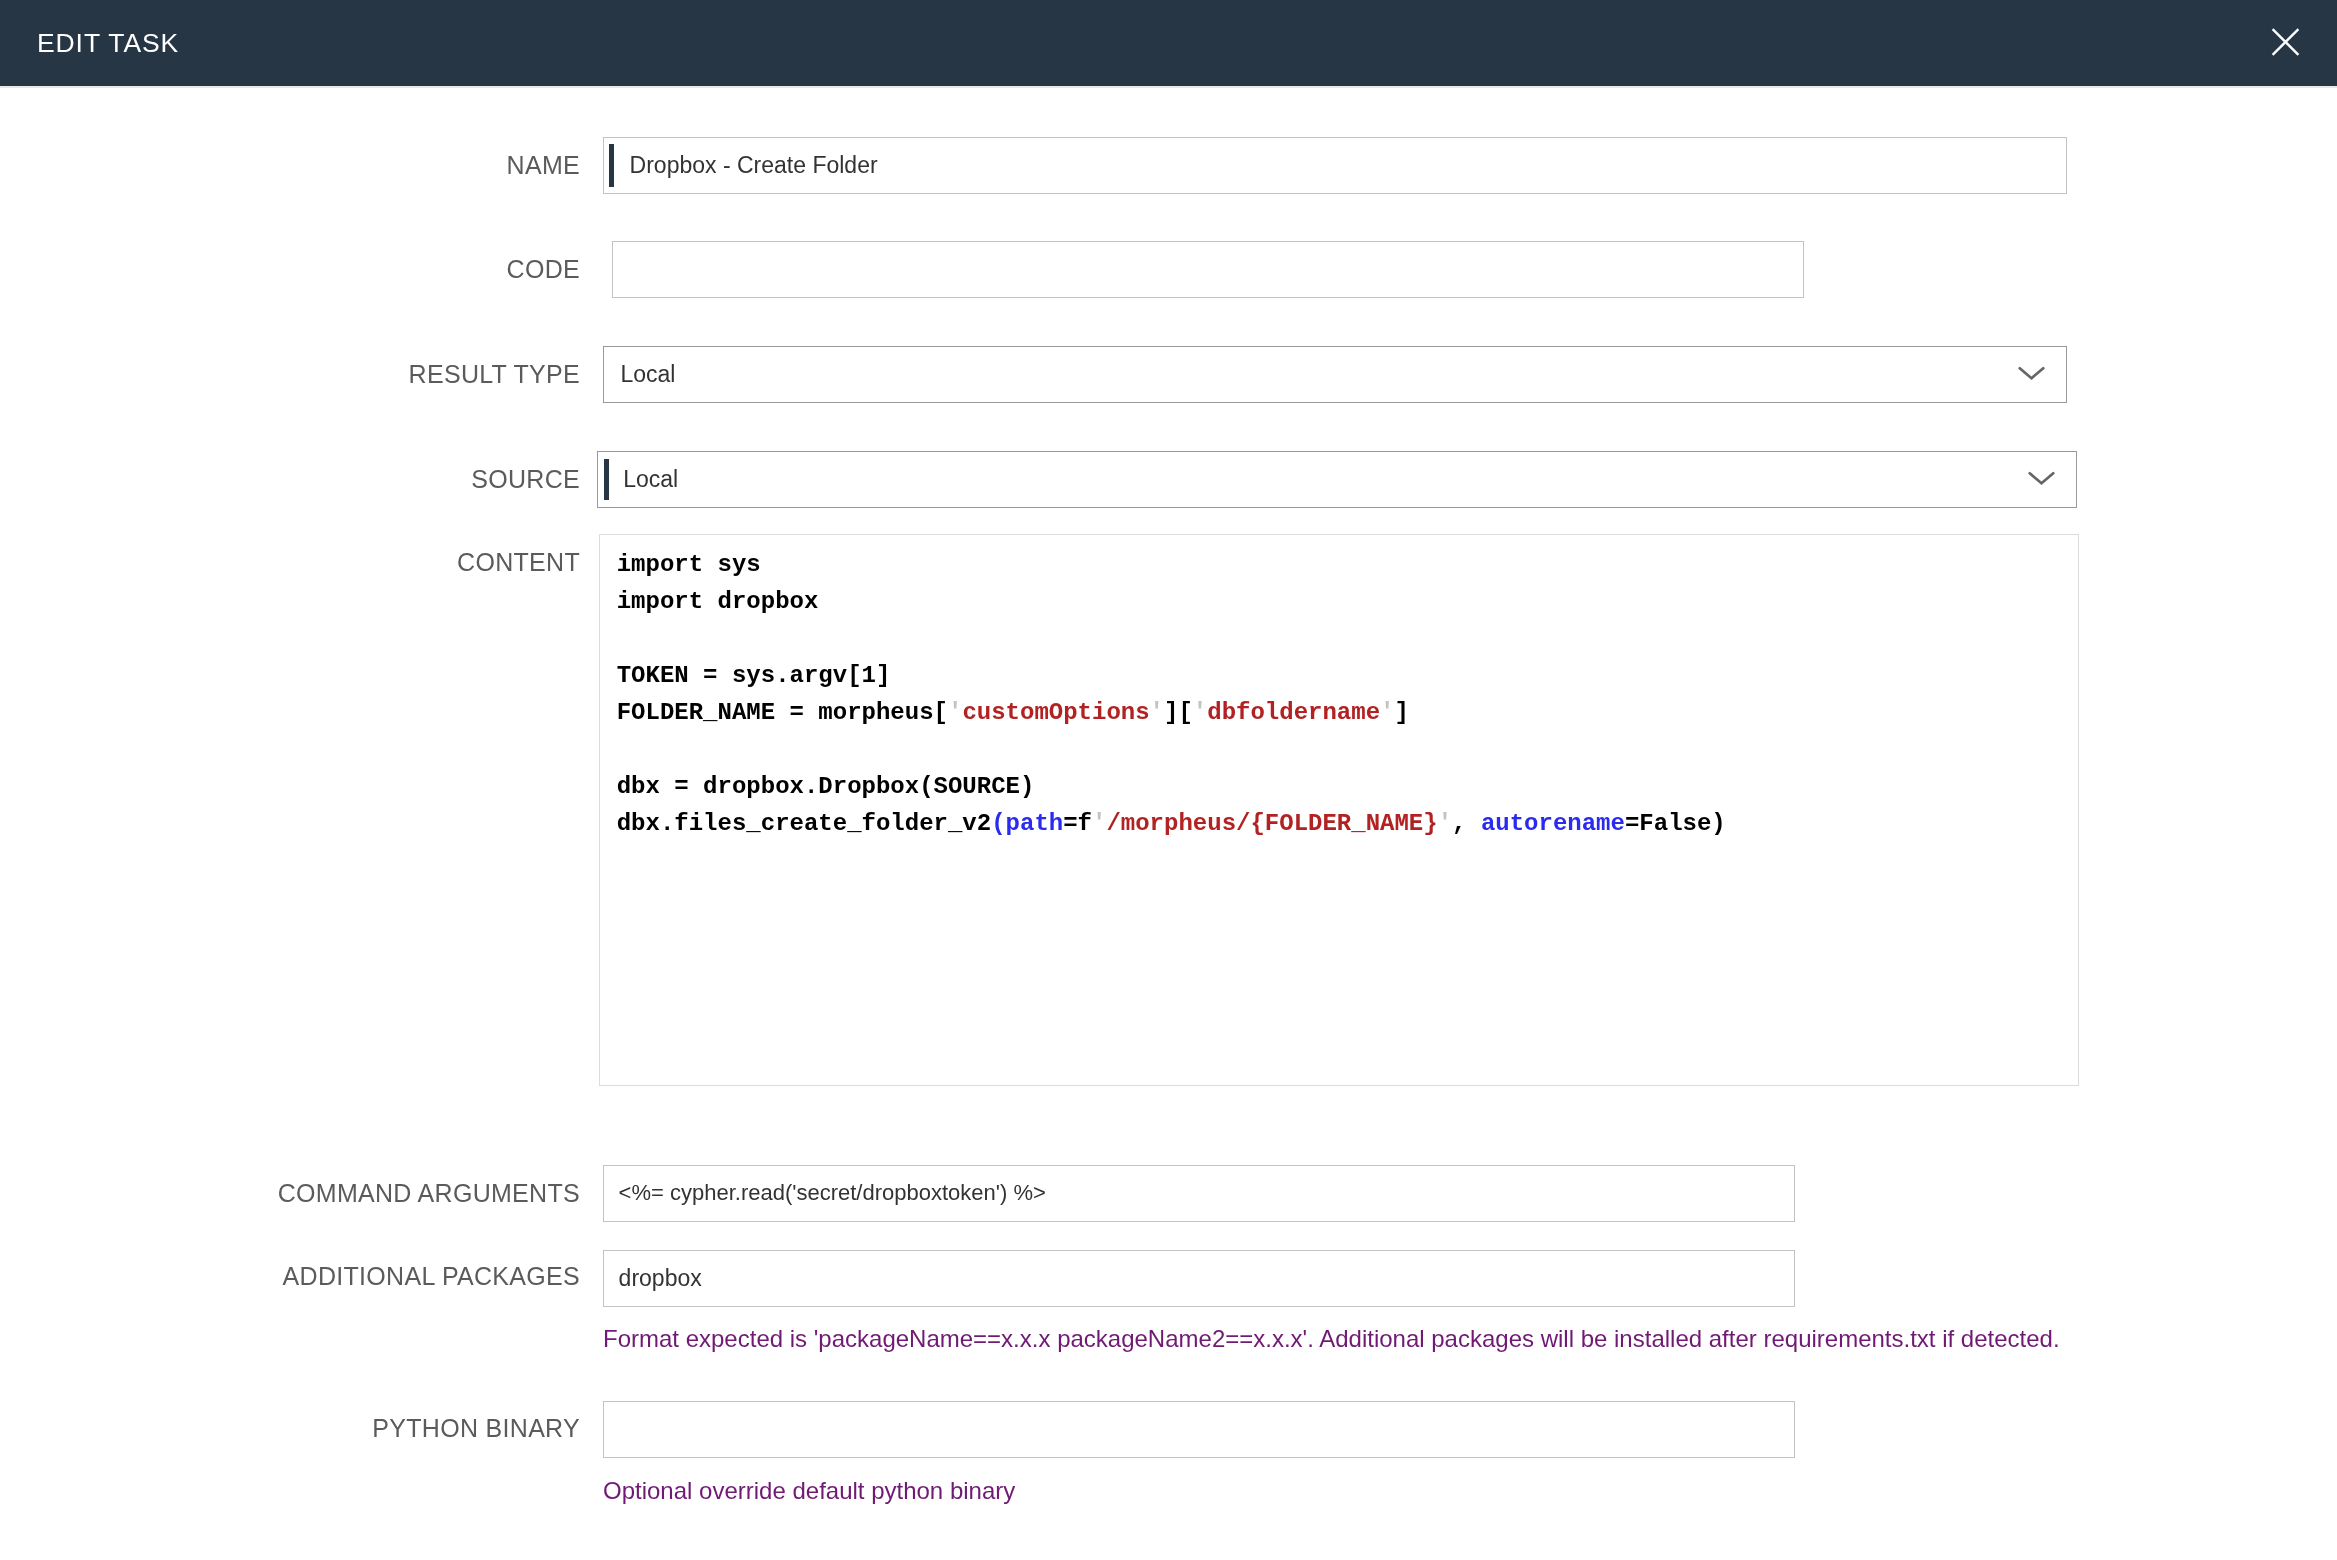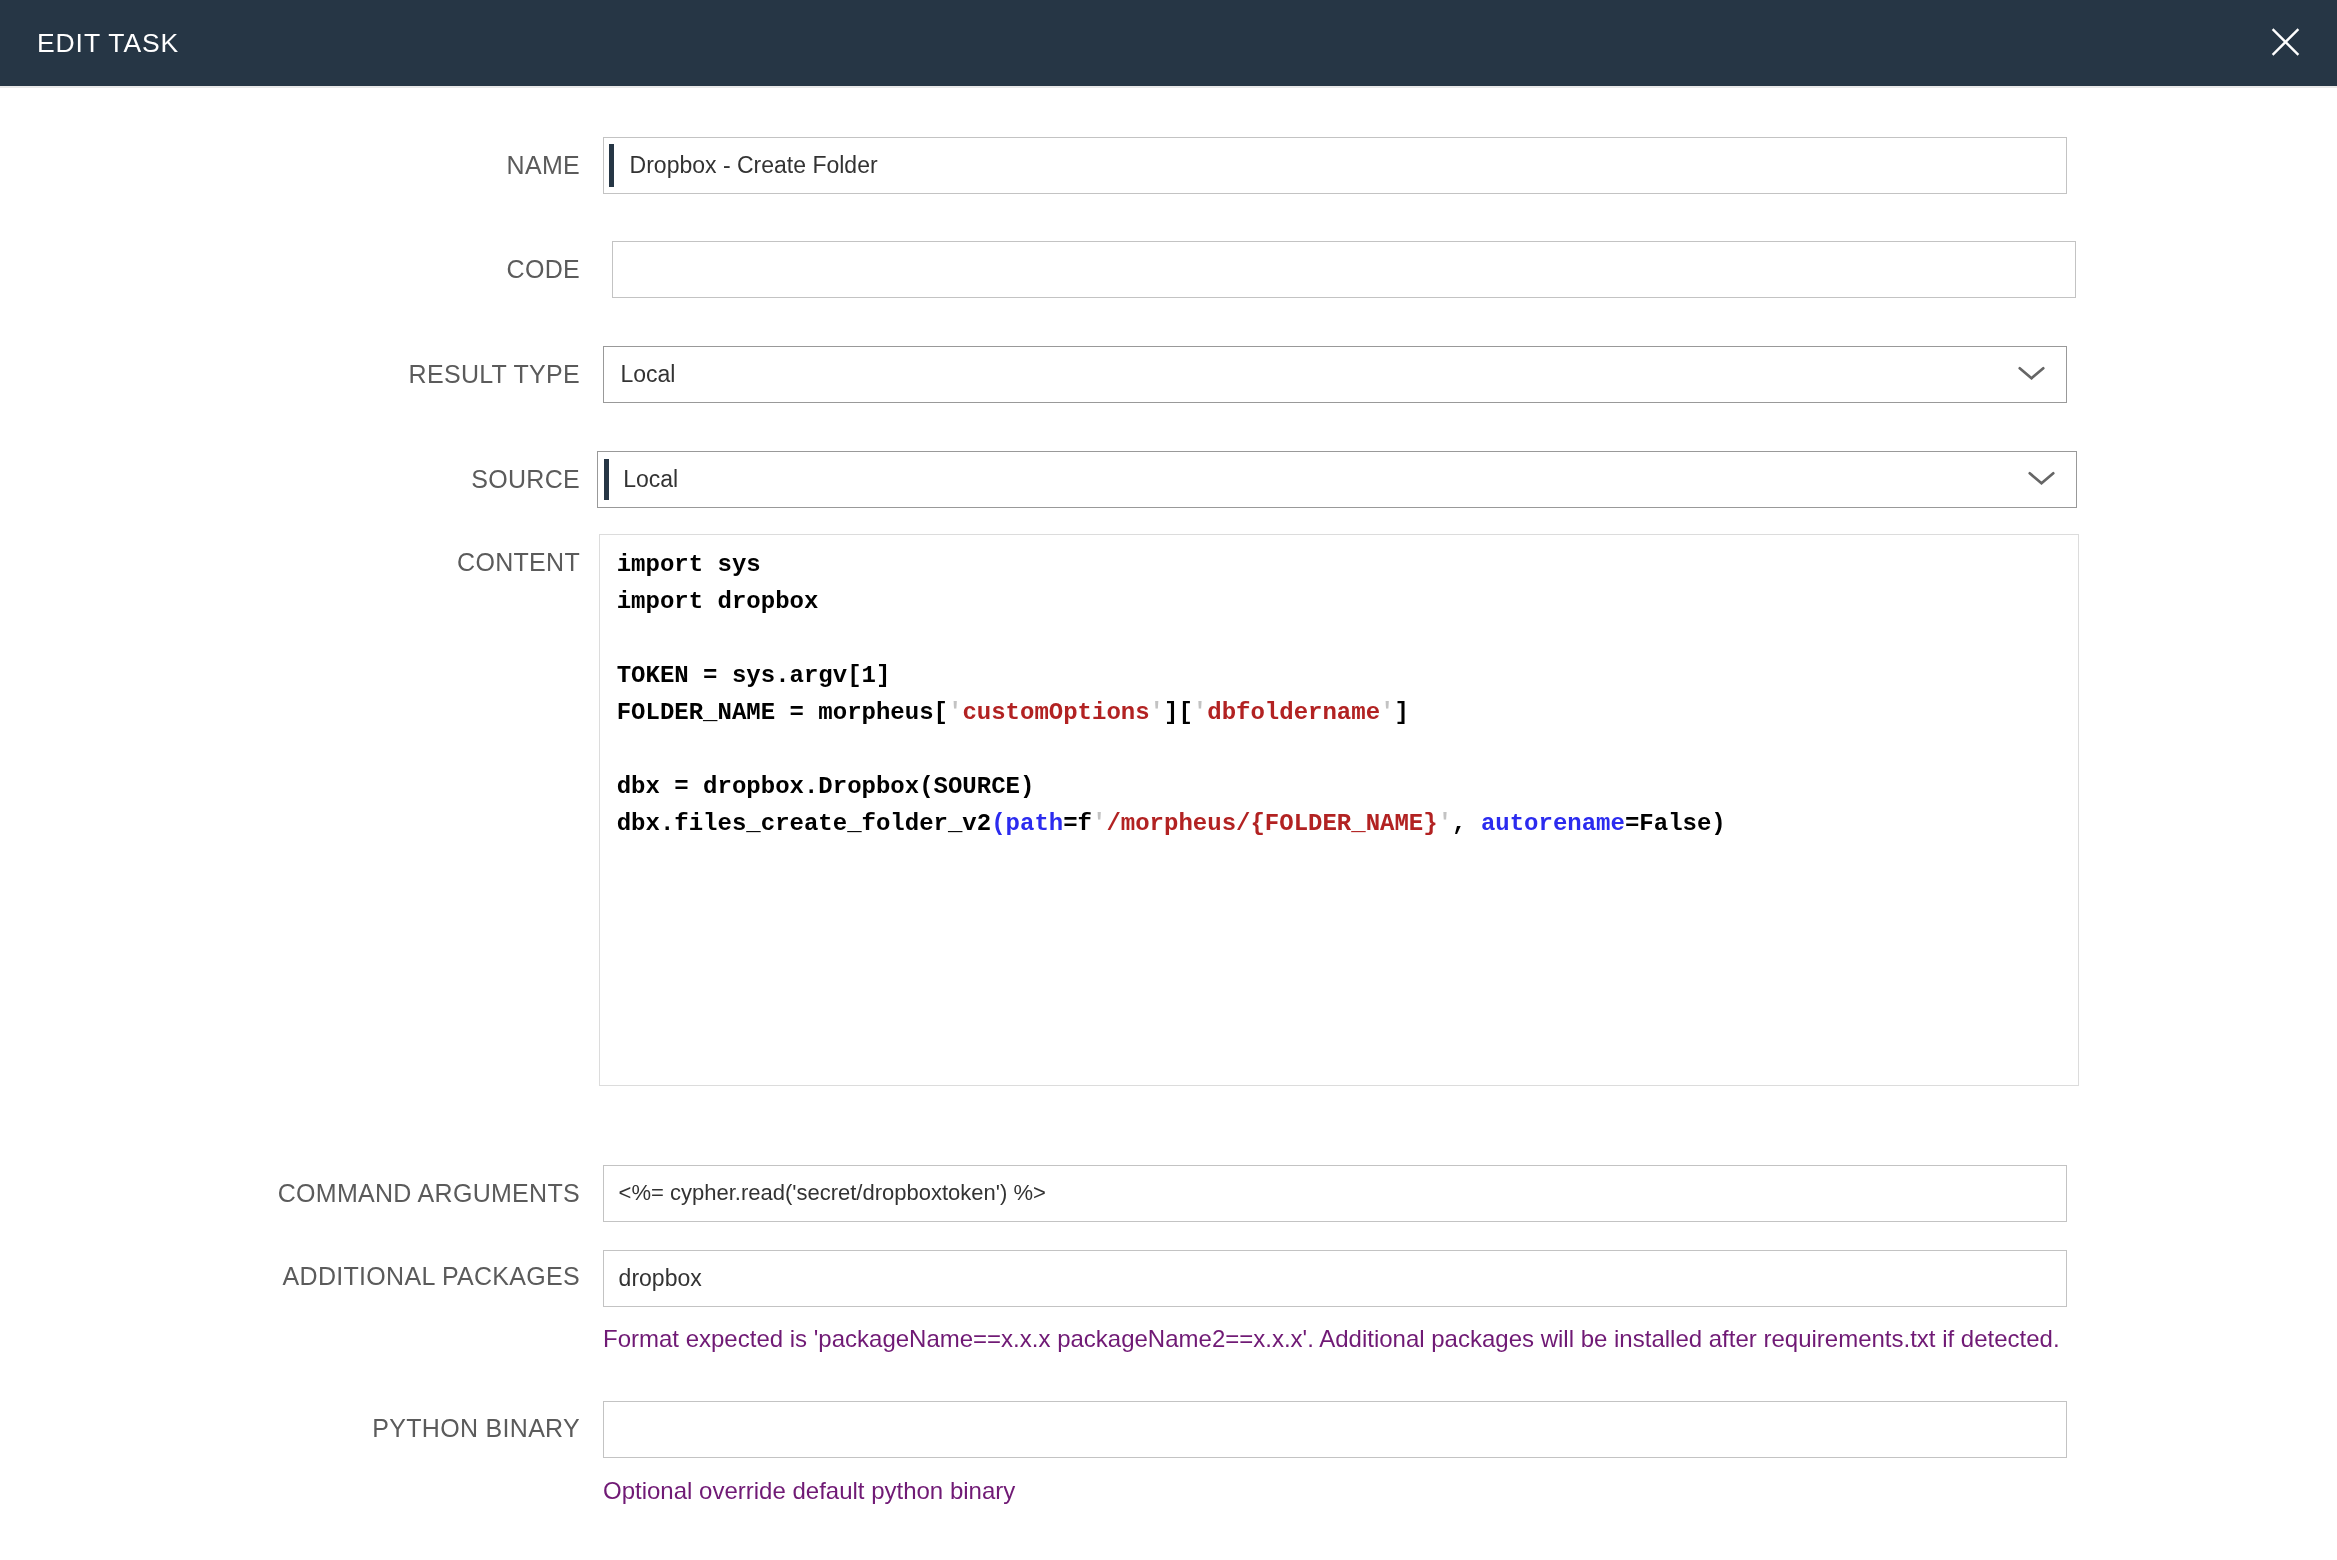--- a/index.html
+++ b/index.html
@@ -54,21 +54,21 @@
     font-size: 25px;
     color: #5b5b5b;
     letter-spacing: 0.3px;
     flex-shrink: 0;
   }
   .form-row.top-align .form-label { padding-top: 14.6px; }
 
   .control-col { display: flex; flex-direction: column; }
 
   .text-input {
-    width: 1464px;
+    width: 1192px;
     height: 57px;
     border: 0.9px solid #c3c3c3;
     background: #fff;
     font-family: "Liberation Sans", sans-serif;
     font-size: 23px;
     color: #333;
     padding: 0 14.6px;
     outline: none;
   }
 

